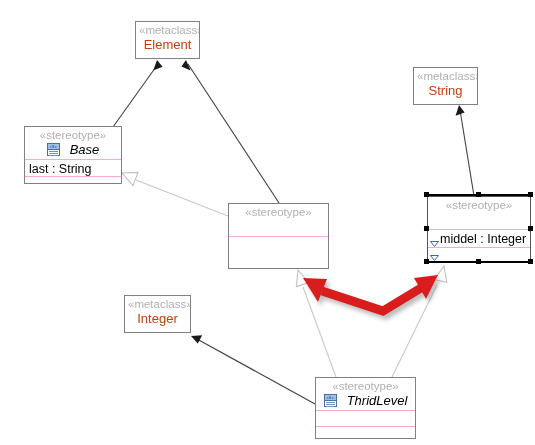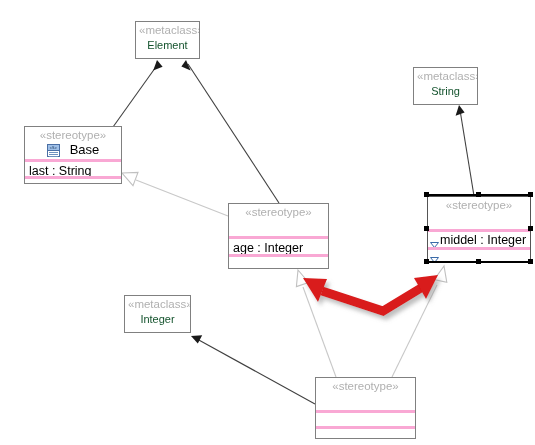--- a/index.html
+++ b/index.html
@@ -33,21 +33,21 @@
     border: 1px solid #808080;
     font-size: 12px;
     color: #000000;
   }
   .node.dark {
     border: 1px solid #555555;
   }
   .compartment {
     box-sizing: border-box;
     padding: 1px 4px;
-    border-top: 3px solid #f9a8d4;
+    border-top: 1px solid #f9a8d4;
     min-height: 16px;
     line-height: 15px;
     white-space: nowrap;
     overflow: hidden;
   }
   .compartment.first {
     border-top: none;
   }
   .head {
     box-sizing: border-box;
@@ -58,34 +58,35 @@
   .guillemet {
     display: block;
     color: #b0b0b0;
     font-size: 11.5px;
     line-height: 13px;
     letter-spacing: 0px;
     white-space: nowrap;
   }
   .name-row {
     display: flex;
-    align-items: flex-end;
+    align-items: center;
     justify-content: center;
     gap: 10px;
     line-height: 15px;
+    font-style: italic;
   }
   .name-text {
     font-size: 13px;
     color: #000000;
     white-space: nowrap;
   }
   .plain-name {
     display: block;
-    font-size: 11px;
-    color: #14532d;
+    font-size: 13px;
+    color: #c2410c;
     line-height: 16px;
     white-space: nowrap;
   }
   
   .st-icon {
     position: relative;
     display: inline-block;
     width: 13px;
     height: 13px;
     box-sizing: border-box;
@@ -243,23 +244,20 @@
     </div>
     <div class="compartment" style="height:9px;">
       <span class="attr"></span>
     </div>
   </div>
 
   <div class="node" id="node-toplevel" style="left:228px; top:203px; width:101px; height:66px;">
     <div class="compartment first head" style="height:32px;">
       <span class="guillemet">«stereotype»</span>
     </div>
-    <div class="compartment" style="height:18px;">
-      <span class="attr">age : Integer</span>
-    </div>
     <div class="compartment" style="height:16px;">
       <span class="attr"></span>
     </div>
   </div>
 
   <div class="node dark" id="node-secondlevel" style="left:427px; top:196px; width:104px; height:66px;">
     <div class="compartment first head" style="height:32px;">
       <span class="guillemet">«stereotype»</span>
     </div>
     <div class="compartment attr-with-marker" style="height:18px; padding-left:2px;">
@@ -289,20 +287,29 @@
     <div class="handle" style="left:424px; top:226px;"></div>
     <div class="handle" style="left:528px; top:226px;"></div>
     <div class="handle" style="left:424px; top:259px;"></div>
     <div class="handle" style="left:476px; top:259px;"></div>
     <div class="handle" style="left:528px; top:259px;"></div>
   </div>
 
   <div class="node" id="node-thridlevel" style="left:315px; top:377px; width:101px; height:62px;">
     <div class="compartment first head" style="height:32px;">
       <span class="guillemet">«stereotype»</span>
+      <span class="name-row">
+        <span class="st-icon">
+          <span class="band">«S»</span>
+            <span class="ln ln1"></span>
+            <span class="ln ln2"></span>
+            <span class="ln ln3"></span>
+        </span>
+        <span class="name-text">ThridLevel</span>
+      </span>
     </div>
     <div class="compartment" style="height:15px;">
       <span class="attr"></span>
     </div>
     <div class="compartment" style="height:15px;">
       <span class="attr"></span>
     </div>
   </div>
 
 </div>

